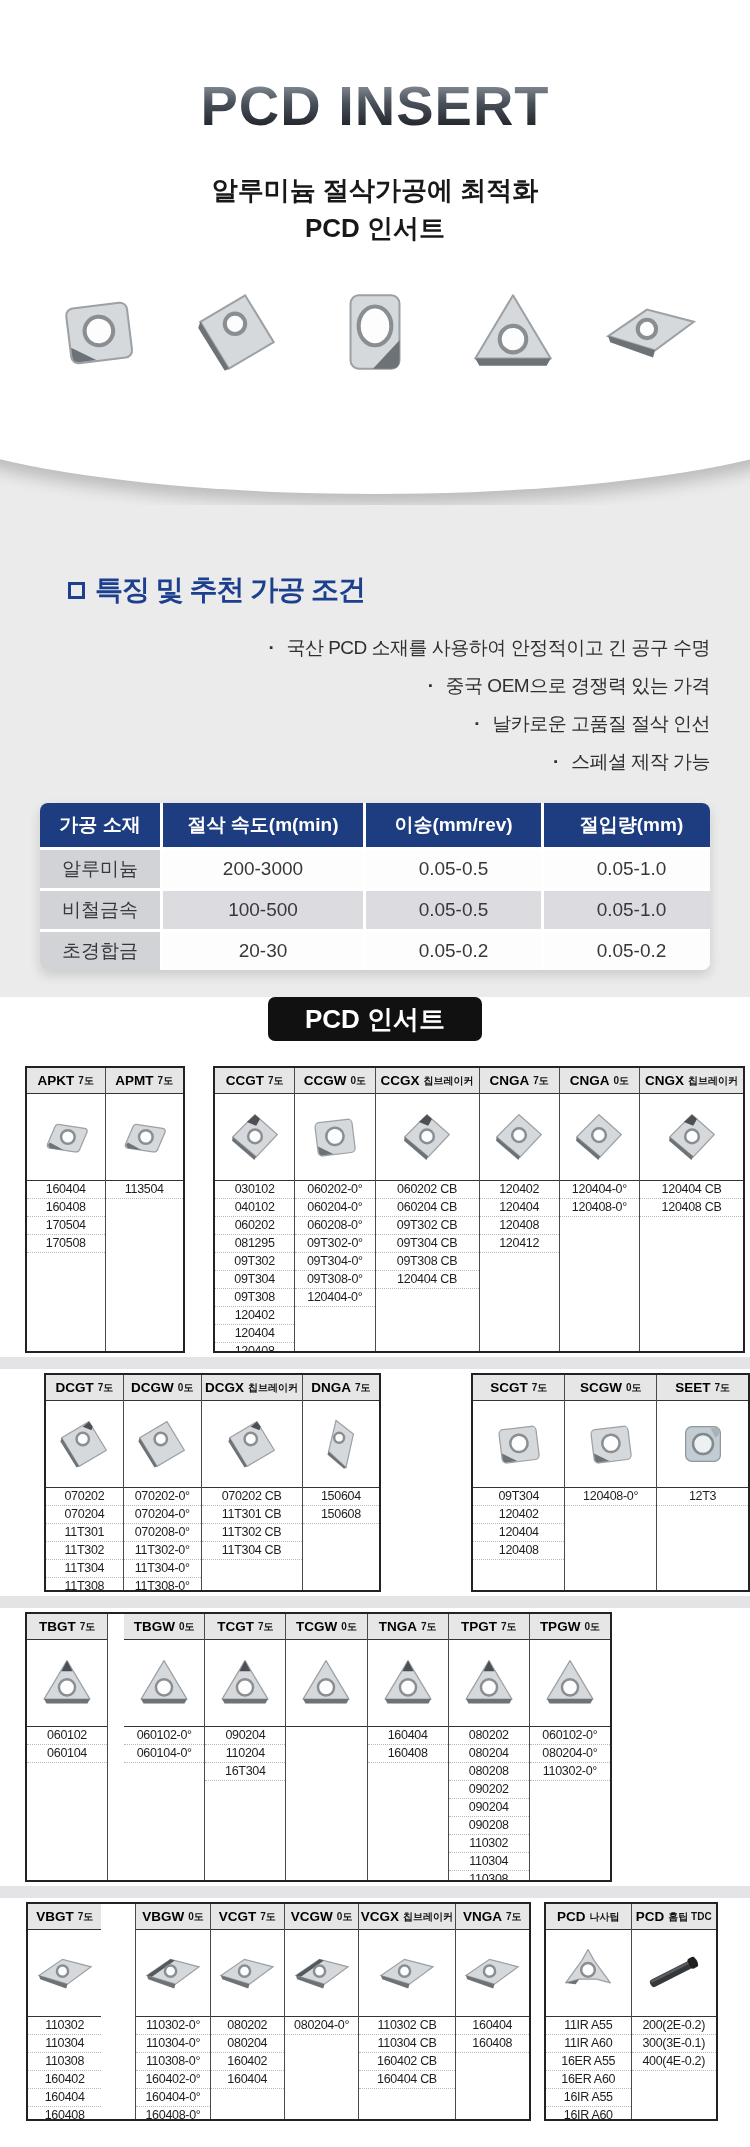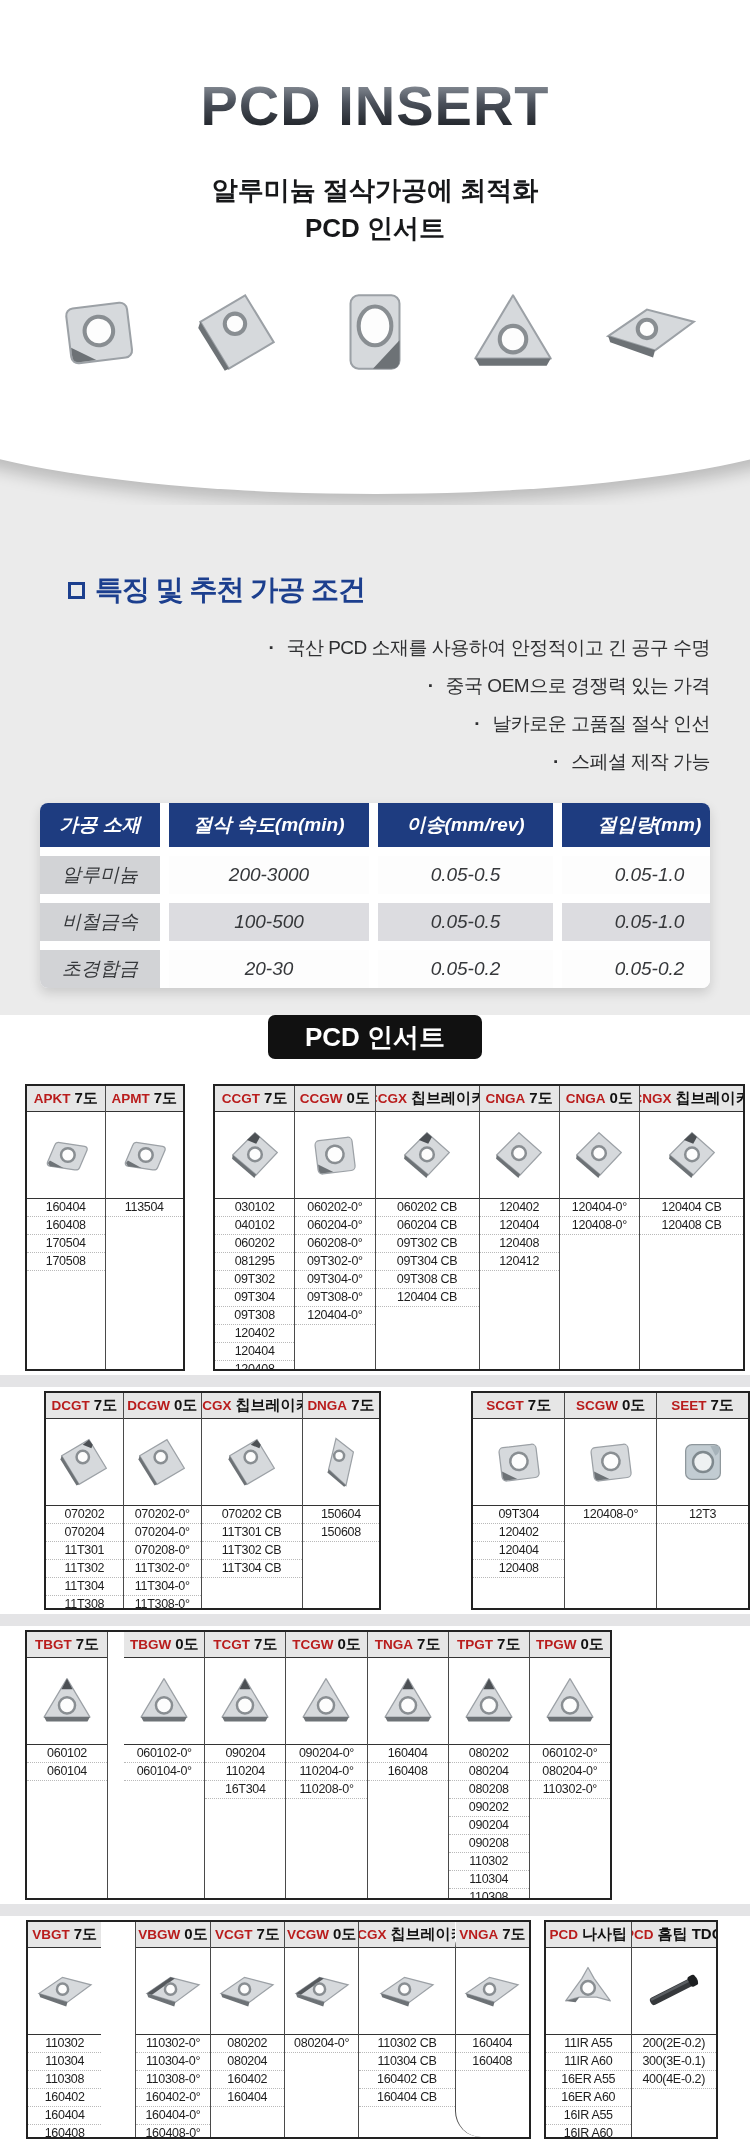--- a/index.html
+++ b/index.html
@@ -27,21 +27,21 @@
   .feature-heading{display:flex;align-items:center;gap:10px;margin-left:28px;}
   .square-marker{width:11px;height:11px;border:3px solid #1c3f8e;display:inline-block;}
   .feature-heading-text{font-size:28px;font-weight:bold;color:#1c3f8e;letter-spacing:-1px;}
   .feature-list{list-style:none;margin:20px 0 0 0;padding:0 0 0 40px;text-align:right;}
   .feature-list li{font-size:19px;color:#2e2f31;line-height:38px;letter-spacing:-0.5px;}
   .feature-list li::before{content:"·";font-weight:bold;margin-right:12px;color:#2e2f31;}
 
   
   .cond-table{margin:22px auto 0 auto;width:670px;border-radius:8px;overflow:hidden;
               box-shadow:0 5px 12px rgba(0,0,0,0.14);display:grid;
-              grid-template-columns:120px 200px 175px 175px;gap:9px;background:#fff;font-style:italic;}
+              grid-template-columns:120px 200px 175px 175px;gap:3px;background:#fff;}
   .cond-cell{display:flex;align-items:center;justify-content:center;font-size:19px;}
   .cond-head{background:#1e3c80;color:#fff;font-weight:bold;height:44px;}
   .cond-body{height:38px;color:#36383b;}
   .cond-mat{background:#d2d3d6;}
   .row-even{background:#fdfdfd;}
   .row-odd{background:#dcdce0;}
 
   
   .catalog-section{background:#fff;padding-bottom:60px;}
   .badge{width:214px;height:44px;margin:-17px auto 0 auto;background:#111111;border-radius:7px;
@@ -53,22 +53,22 @@
   .band-1{gap:90px;padding-left:44px;}
   .band-2{gap:0;}
   .band-3{gap:13px;padding-left:26px;}
   .band-strip{height:12px;background:#e4e4e6;margin:4px 0;}
 
   .ptable{display:flex;border:2px solid #222;background:#fff;box-sizing:border-box;}
   .pcol{display:flex;flex-direction:column;min-width:0;}
   .pcol + .pcol{border-left:1px solid #4a4a4a;}
   .pcol-h{height:25px;background:#e6e6e6;border-bottom:1px solid #333;display:flex;
           align-items:center;justify-content:center;gap:4px;white-space:nowrap;overflow:hidden;}
-  .pcol-h .code{font-size:13.5px;font-weight:bold;color:#b91c1c;text-align:right;}
-  .pcol-h .suffix{font-size:15px;font-weight:bold;color:#111;}
+  .pcol-h .code{font-size:13.5px;font-weight:bold;color:#000000;text-align:right;}
+  .pcol-h .suffix{font-size:10px;font-weight:bold;color:#111;}
   .pcol-img{height:86px;border-bottom:1px solid #333;display:flex;align-items:center;justify-content:center;}
   .pcol-img svg{width:62px;height:62px;}
   .pvals{overflow:hidden;}
   .pval{height:17px;line-height:16px;text-align:center;font-size:12.5px;color:#1d1d1d;
         border-bottom:1px dotted #b9b9b9;letter-spacing:-0.3px;white-space:nowrap;}
 
   
   .band-0 .ptable:nth-child(1){width:160px;}
   .band-0 .ptable:nth-child(2){width:532px;}
   .band-1 .ptable:nth-child(1){width:345px;}
@@ -544,25 +544,20 @@
                 <span class="code">TCGW</span>
                 <span class="suffix">0도</span>
               </div>
               <div class="pcol-img">
                 <svg viewBox="0 0 100 100" xmlns="http://www.w3.org/2000/svg">
                   <polygon points="50,14 87,76 13,76" fill="#d6d9dc" stroke="#9ca1a6" stroke-width="2" stroke-linejoin="round"></polygon>
                   <path d="M13 76 L87 76 L83 83 L17 83 Z" fill="#6d7276"></path>
                   <circle cx="50" cy="57" r="13" fill="#fdfdfd" stroke="#898e92" stroke-width="4"></circle>
                 </svg>
               </div>
-              <div class="pvals" style="height: 153px;">
-                <div class="pval">090204-0°</div>
-                <div class="pval">110204-0°</div>
-                <div class="pval">110208-0°</div>
-              </div>
             </div>
             <div class="pcol" style="flex: 1 1 0px;">
               <div class="pcol-h">
                 <span class="code">TNGA</span>
                 <span class="suffix">7도</span>
               </div>
               <div class="pcol-img">
                 <svg viewBox="0 0 100 100" xmlns="http://www.w3.org/2000/svg">
                   <polygon points="50,14 87,76 13,76" fill="#d6d9dc" stroke="#9ca1a6" stroke-width="2" stroke-linejoin="round"></polygon>
                   <path d="M13 76 L87 76 L83 83 L17 83 Z" fill="#6d7276"></path>
@@ -714,21 +709,21 @@
                   <circle cx="46" cy="47" r="9" fill="#fdfdfd" stroke="#898e92" stroke-width="4"></circle>
                 </svg>
               </div>
               <div class="pvals" style="height: 102px;">
                 <div class="pval">110302 CB</div>
                 <div class="pval">110304 CB</div>
                 <div class="pval">160402 CB</div>
                 <div class="pval">160404 CB</div>
               </div>
             </div>
-            <div class="pcol" style="flex: 1 1 0px; border-radius: 26px;">
+            <div class="pcol" style="flex: 1 1 0px;">
               <div class="pcol-h">
                 <span class="code">VNGA</span>
                 <span class="suffix">7도</span>
               </div>
               <div class="pcol-img">
                 <svg viewBox="0 0 100 100" xmlns="http://www.w3.org/2000/svg">
                   <polygon points="8,54 46,28 92,40 54,68" fill="#d6d9dc" stroke="#9ca1a6" stroke-width="2"></polygon>
                   <polygon points="8,54 54,68 52,75 10,60" fill="#6d7276"></polygon>
                   <circle cx="46" cy="47" r="9" fill="#fdfdfd" stroke="#898e92" stroke-width="4"></circle>
                 </svg>

